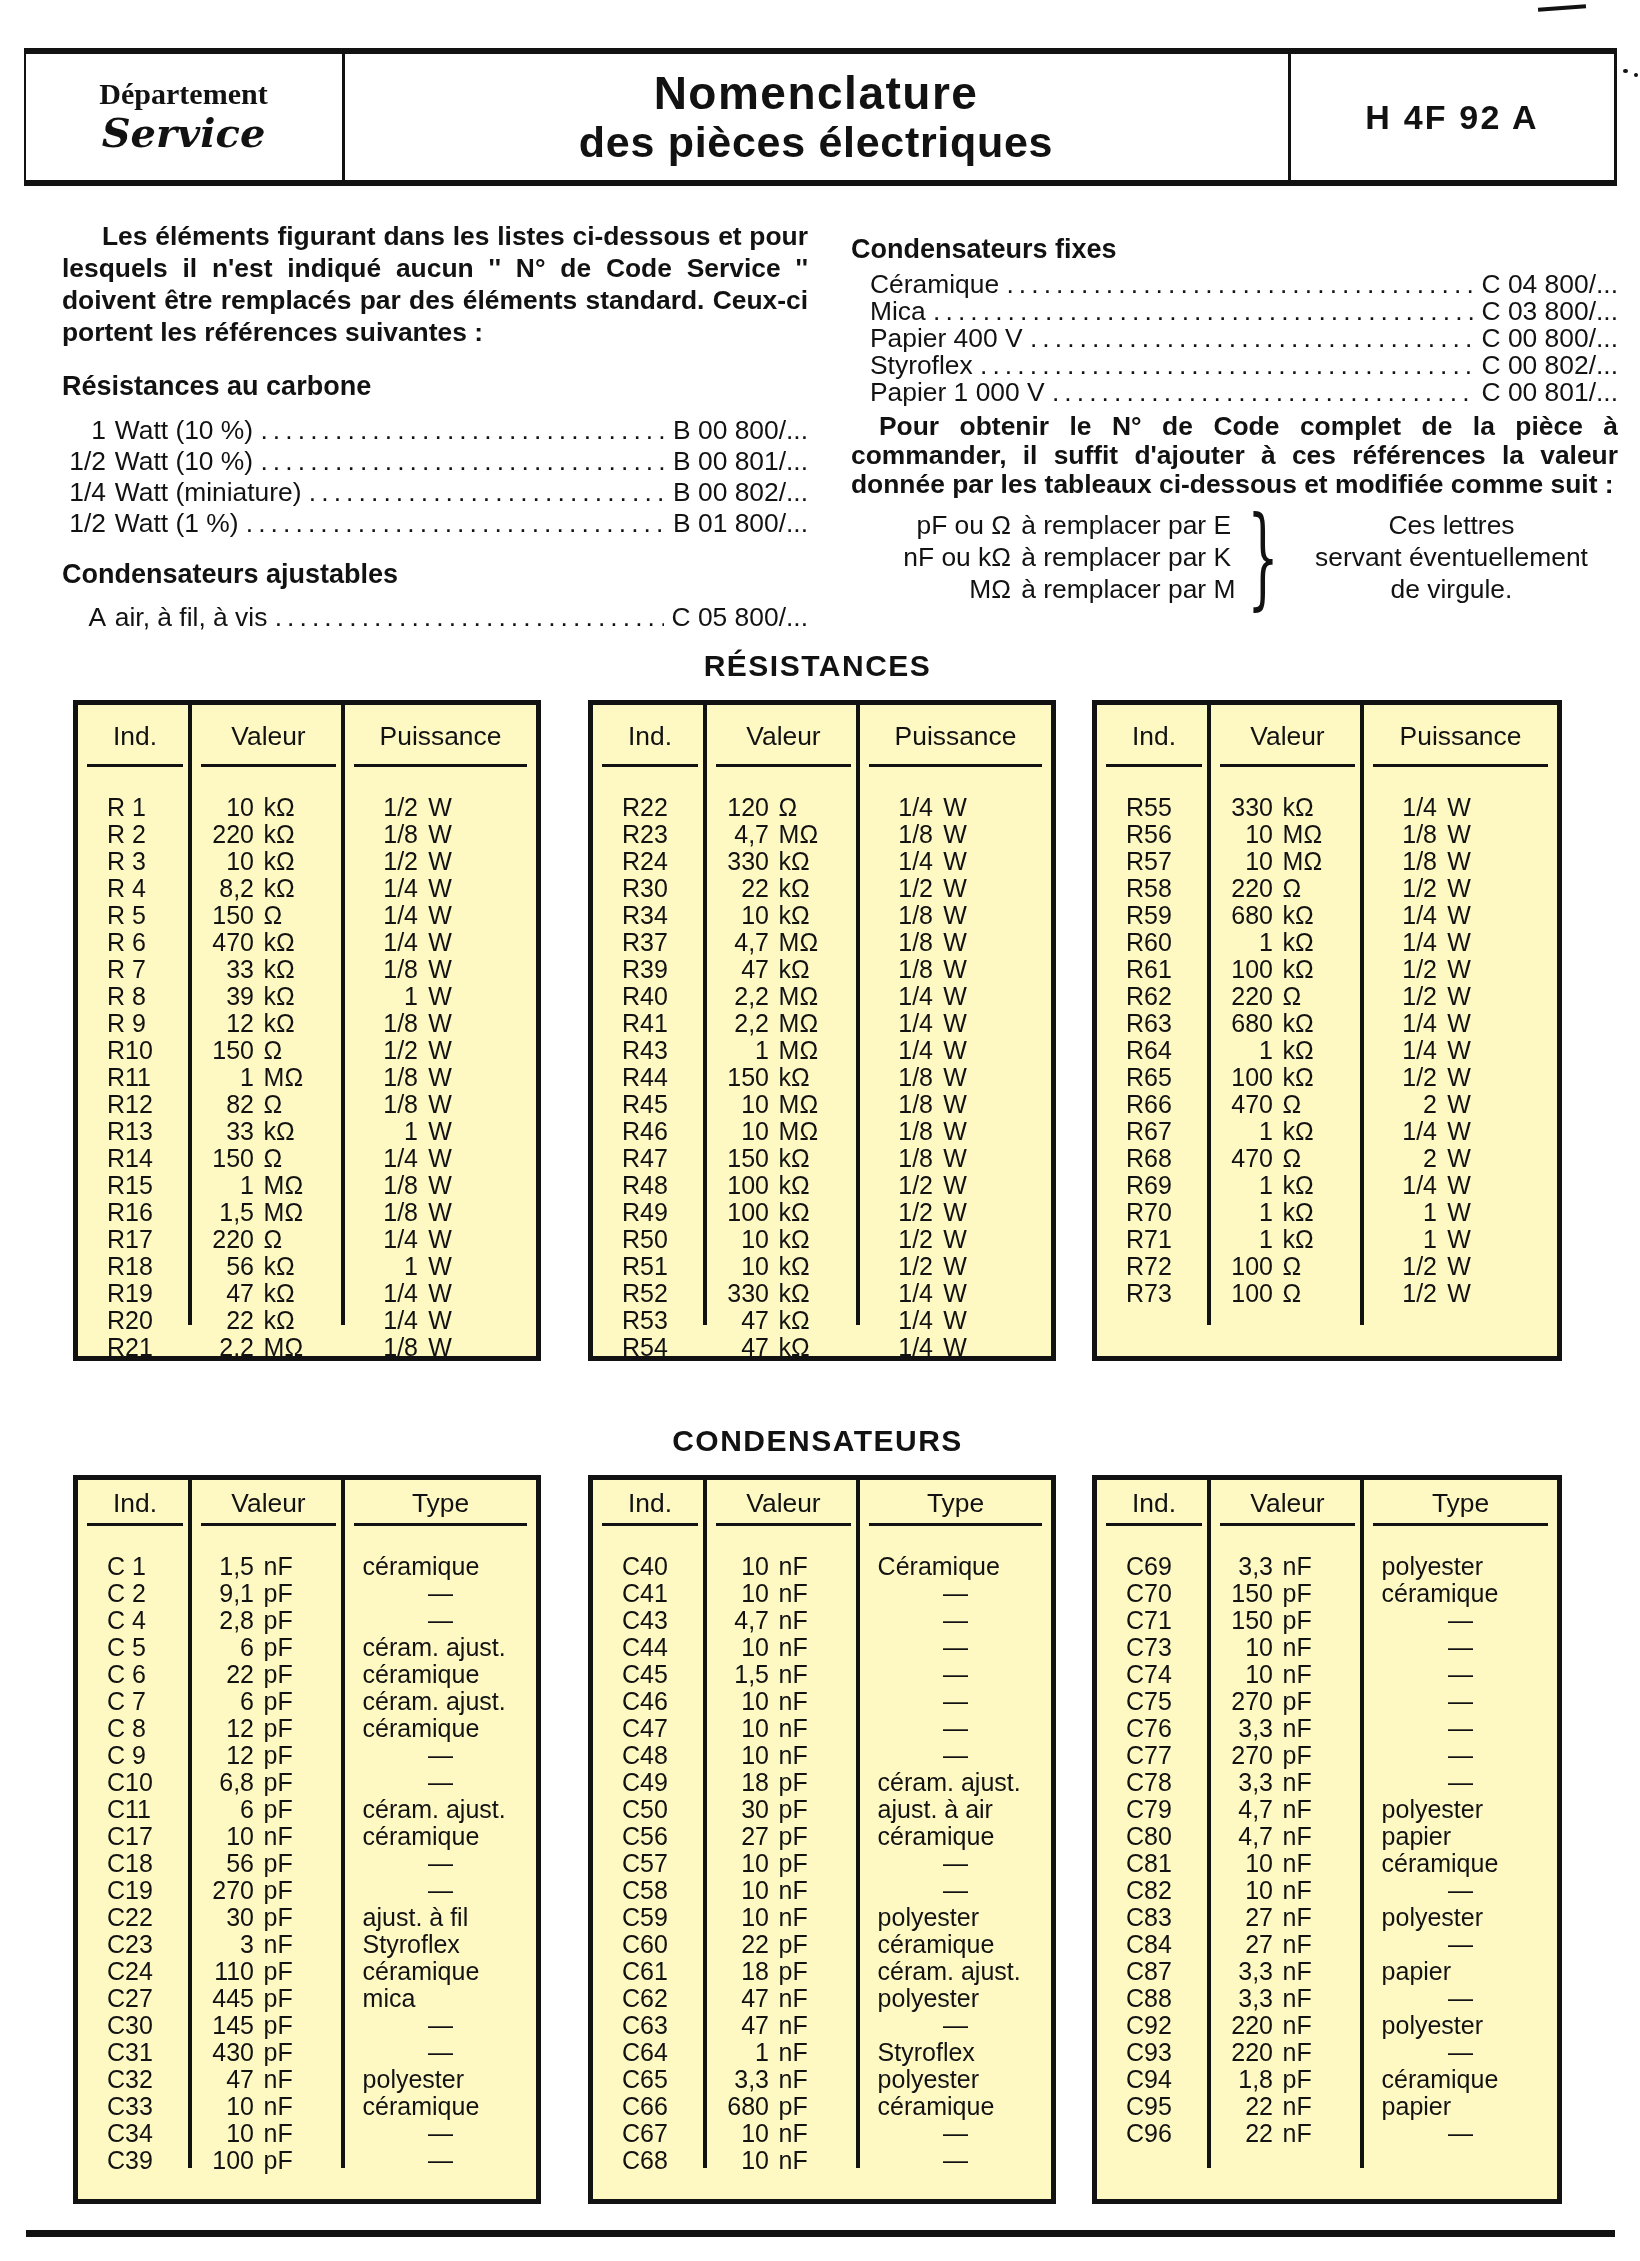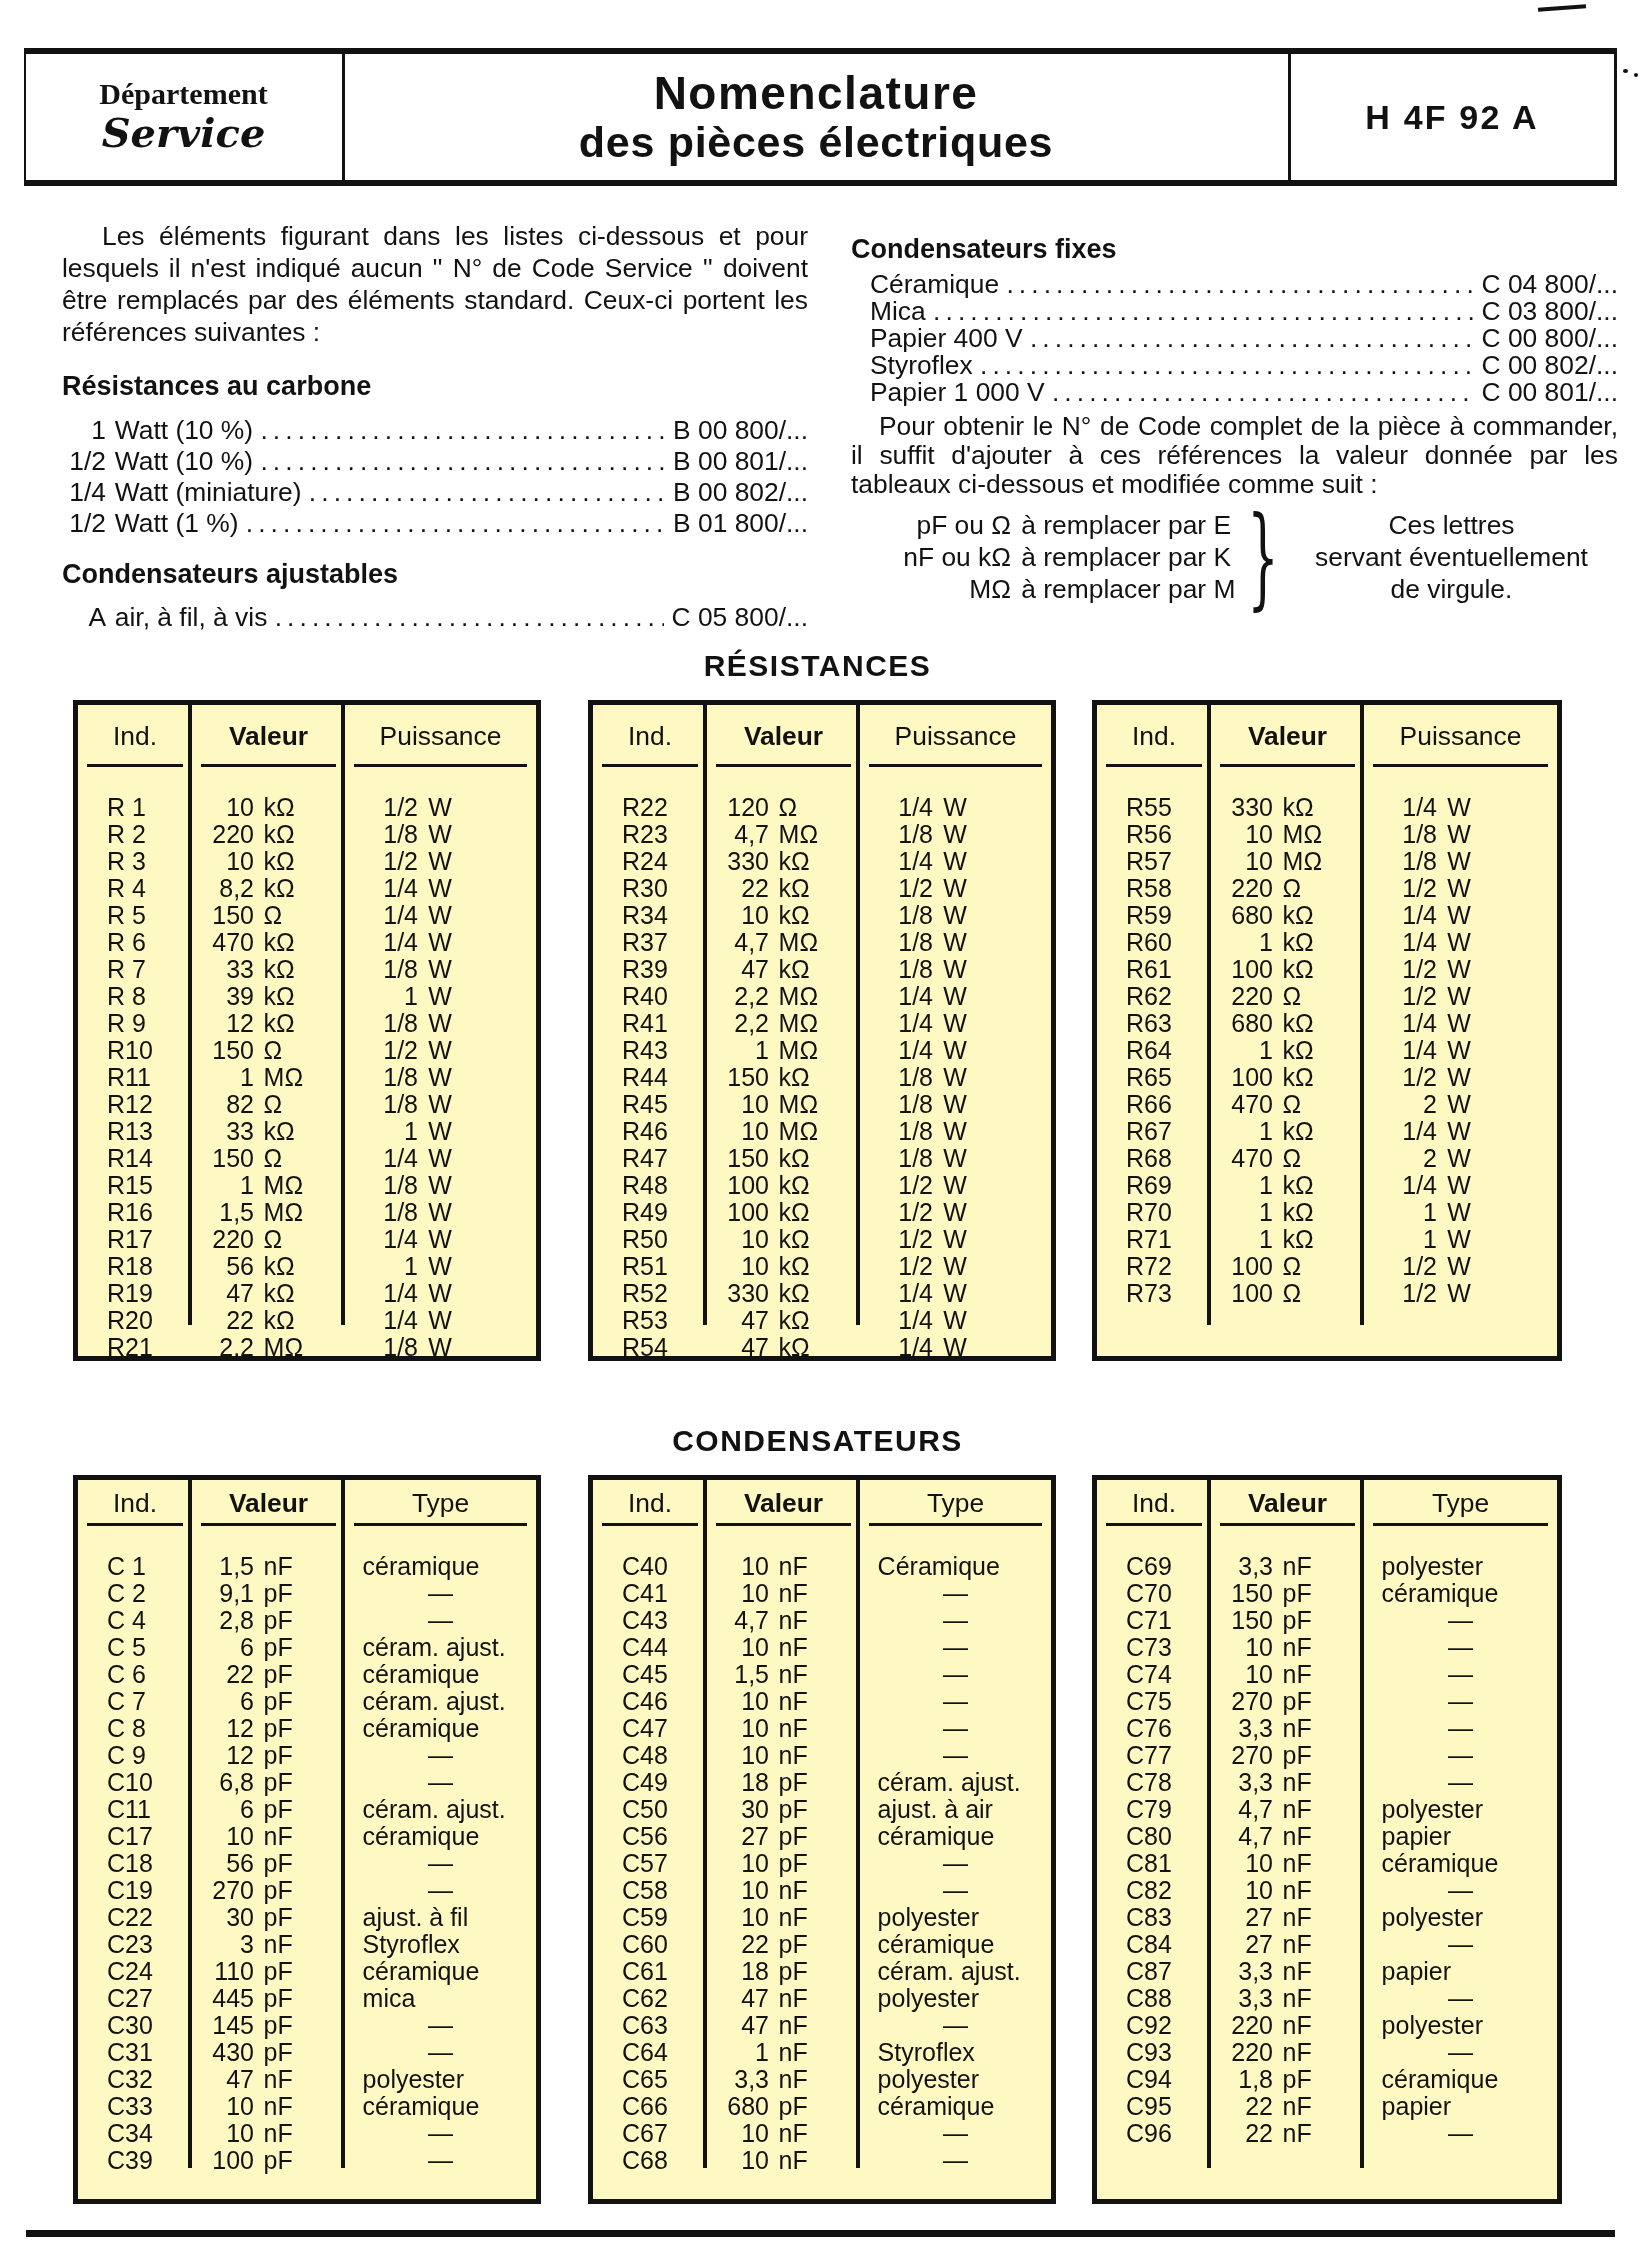--- a/index.html
+++ b/index.html
@@ -15,21 +15,21 @@
   .hc3{width:323px;}
   .dept{font-family:"Liberation Serif",serif;font-weight:bold;font-size:30px;line-height:32px;}
   .serv{font-family:"DejaVu Serif",serif;font-weight:bold;font-style:italic;font-size:40px;line-height:46px;}
   .title1{font-weight:bold;font-size:46px;line-height:51px;letter-spacing:1.5px;}
   .title2{font-weight:bold;font-size:43px;line-height:47px;letter-spacing:0.7px;}
   .doccode{font-weight:bold;font-size:34px;letter-spacing:2.2px;}
 
   
   .col-left{position:absolute;left:62px;top:220px;width:746px;font-size:26.4px;line-height:32px;}
   .col-right{position:absolute;left:851px;top:234px;width:767px;font-size:26.4px;line-height:30px;}
-  .para{text-align:justify;}
+  .para{text-align:justify;font-weight:bold;}
   .para.ind55{text-indent:40px;}
   .para.ind30{text-indent:28px;}
   .subhead{font-weight:bold;font-size:27px;}
   .col-left .subhead1{margin-top:22px;}
   .col-left .list1{margin-top:13.2px;}
   .col-left .subhead2{margin-top:19px;}
   .col-left .list2{margin-top:11.8px;}
   .col-right .listf{margin-top:7.3px;}
   .col-right .para{margin-top:5.9px;line-height:29px;}
 
@@ -60,21 +60,21 @@
   .ctable{top:1475px;height:729px;}
   .vrule{position:absolute;top:0;bottom:31px;width:3.7px;background:#121212;}
   .v1{left:110px;}
   .v2{left:263px;}
   .thead{display:flex;font-size:26.4px;}
   .rtable .thead{height:62px;}
   .ctable .thead{height:46px;}
   .th{position:relative;display:flex;align-items:center;justify-content:center;box-sizing:border-box;}
   .th::after{content:"";position:absolute;left:8.8px;right:8.8px;bottom:0;border-bottom:3.7px solid #121212;}
   .th.c1{width:114px;}
-  .th.c2{width:153px;font-weight:bold;}
+  .th.c2{width:153px;}
   .th.c3{flex:1;border-radius:17px;}
   .tbody{padding-top:26px;font-size:25px;}
   .tr{display:flex;align-items:baseline;}
   .rtable .tr{height:27px;}
   .ctable .tr{height:27px;}
   .td{box-sizing:border-box;}
   .td.c1{width:114px;padding-left:29px;}
   .td.c2{width:153px;display:flex;}
   .td.c3{flex:1;display:flex;}
   .num{width:62px;text-align:right;flex:none;}

